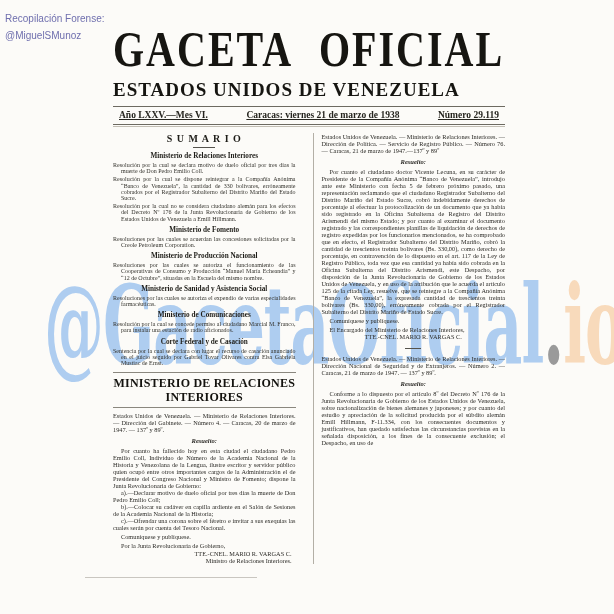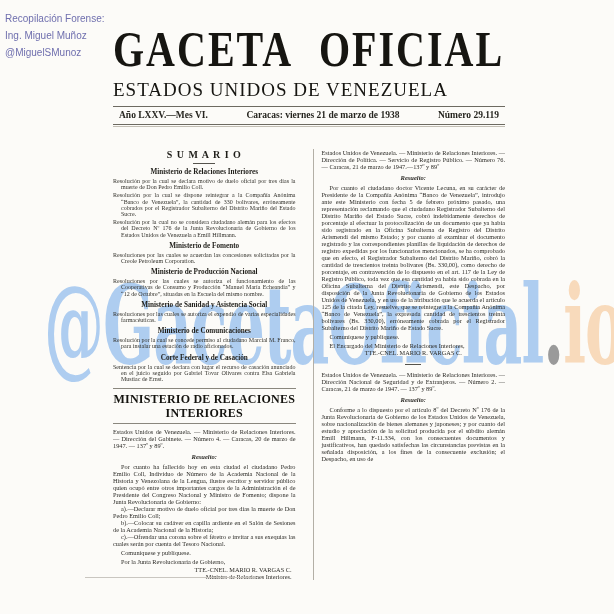--- a/index.html
+++ b/index.html
@@ -33,35 +33,36 @@
   .content { position:absolute; left:113px; top:12px; width:392px; z-index:2; }
 
   .masthead { }
   .mast-title {
     font-weight:bold; font-size:40px; line-height:46px;
     letter-spacing:2px; word-spacing:16px; color:#161511;
     transform:scaleY(1.28); transform-origin:center top;
     margin-top:8px; height:58px;
   }
   .mast-delos { font-weight:bold; font-size:8px; letter-spacing:4px; margin-top:4px; color:#2a2923; }
-  .mast-country { font-weight:normal; font-size:19px; letter-spacing:1px; margin-top:1px; color:#161511; }
+  .mast-country { font-weight:bold; font-size:19px; letter-spacing:1px; margin-top:1px; color:#161511; }
 
   .dateline {
     display:flex; justify-content:space-between; align-items:center;
     margin-top:5px; padding:3px 6px 4px 6px;
     border-top:1px solid #6d6a61; border-bottom:1px solid #6d6a61;
     font-weight:bold; font-size:9.5px; color:#26251f;
     position:relative;
+    text-decoration:underline;
   }
   .dateline::after {
     content:""; position:absolute; left:0; right:0; bottom:-3px;
     border-top:1px solid #c2beb4;
   }
 
-  .columns { display:flex; margin-top:24px;gap:11px; }
+  .columns { display:flex; margin-top:8px;gap:11px; }
   .col-left  { width:187px; padding-right:6px; }
   .col-right { width:188px; padding-left:8px; border-left:1px solid #b3afa6; }
 
   .sumario-title { text-align:center; font-weight:bold; font-size:10px; letter-spacing:1px; color:#1e1d18; }
   .sumario-divider { width:22px; margin:3px auto 2px auto; border-top:1px solid #55534c; }
 
   .min-head { text-align:center; font-weight:bold; font-size:7.2px; margin:4px 0 2px 0; color:#1e1d18; }
   .sum-entry {
     font-size:6px; line-height:6.2px; text-align:justify;
     padding-left:8px; text-indent:-8px; margin:0 0 2px 0; color:#33322c;
@@ -89,21 +90,20 @@
 </style>
 </head>
 <body>
 
 <div class="page">
 
   <div class="watermark"><span class="wm-main">@GacetaOficial</span><span class="wm-dot">.</span><span class="wm-suffix">io</span></div>
 
   <div class="attribution">
     <div>Recopilación Forense:</div>
-    <div>Ing. Miguel Muñoz</div>
     <div>@MiguelSMunoz</div>
   </div>
 
   <div class="content">
 
     <header class="masthead">
       <div class="mast-title">GACETA OFICIAL</div>
       <div class="mast-country">ESTADOS UNIDOS DE VENEZUELA</div>
     </header>
 

